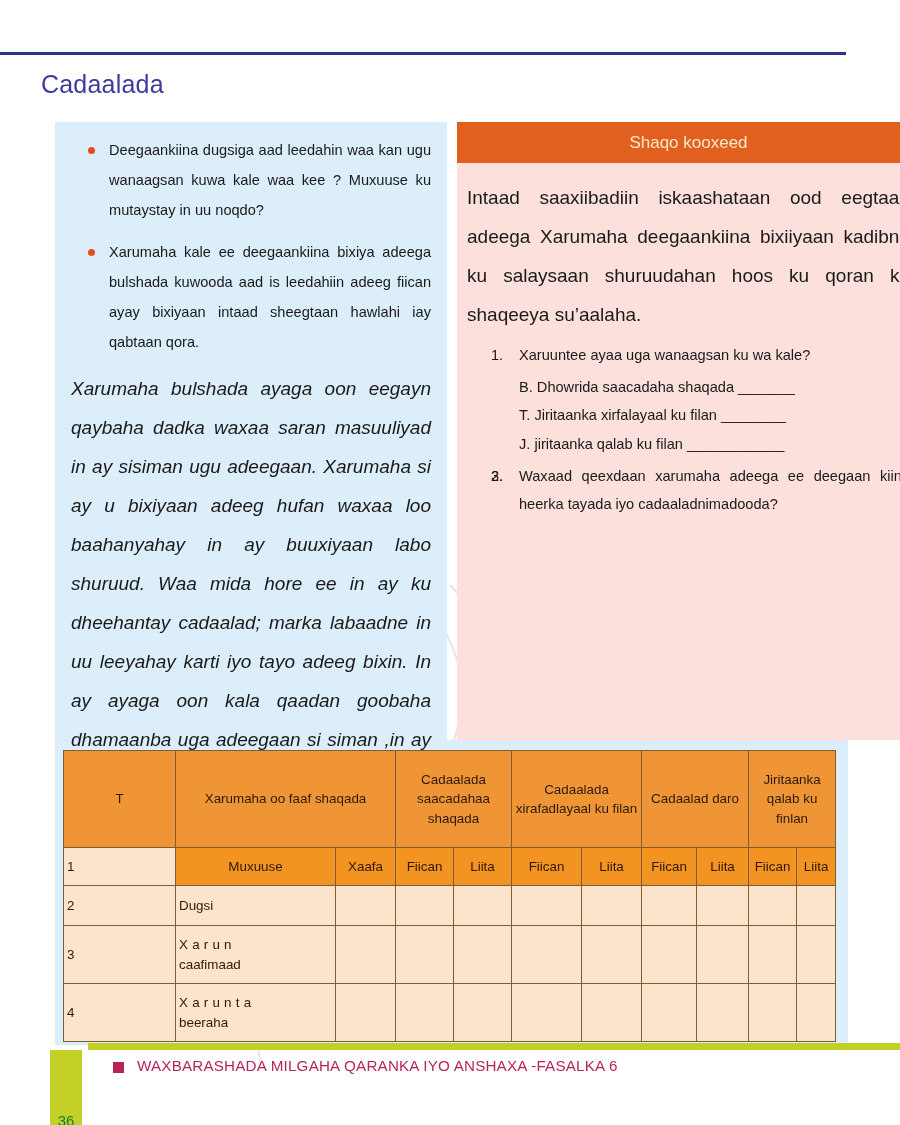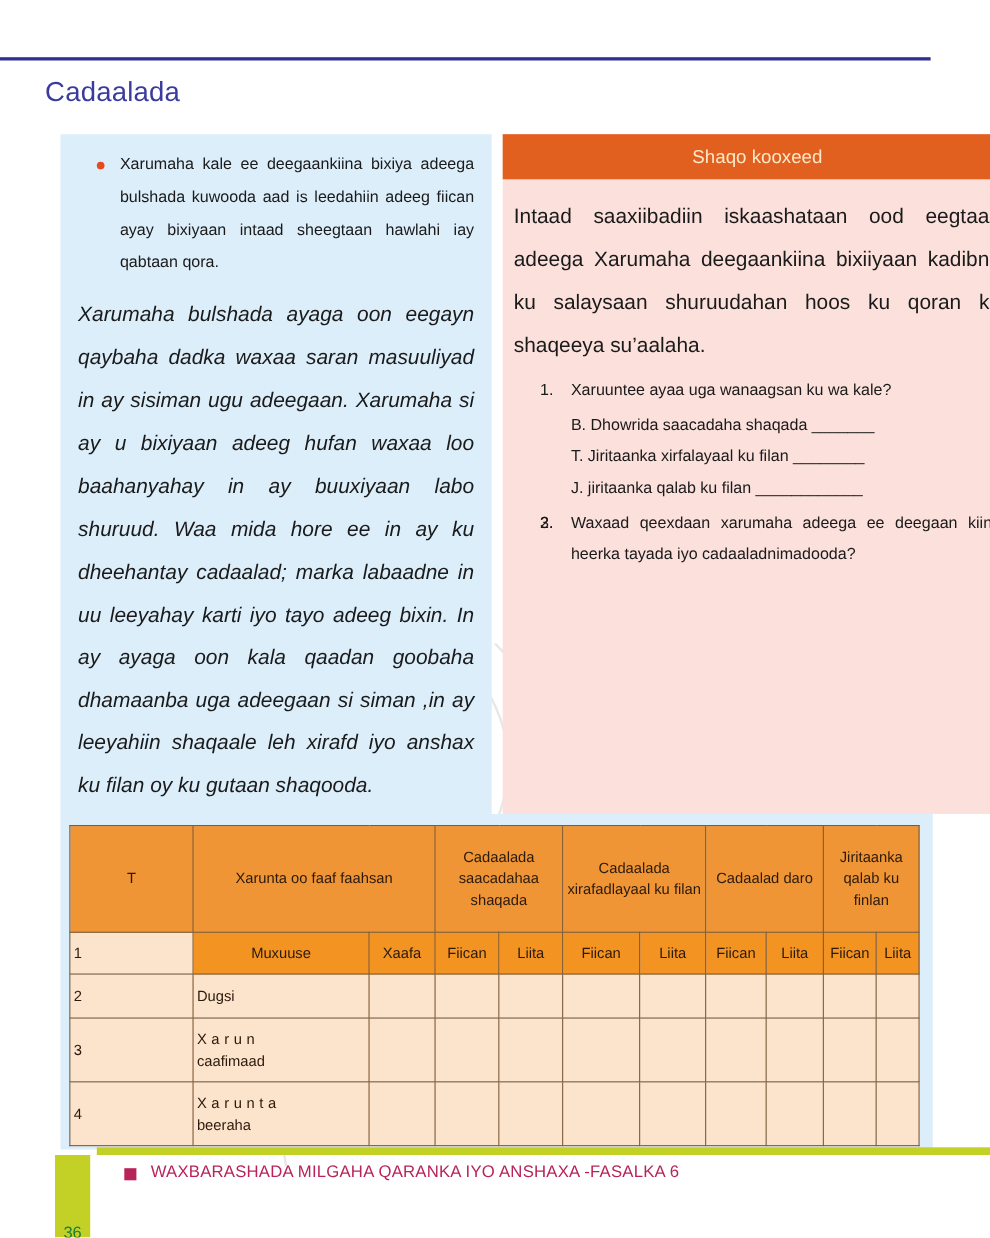--- a/index.html
+++ b/index.html
@@ -285,20 +285,24 @@
     <path d="M330 200 C352 235, 352 275, 328 305"></path>
   </g>
 </svg>
 
 <div class="top-rule"></div>
 
 <div class="page-title">Cadaalada</div>
 
 <div class="left-col">
   <ul class="bullet-list">
+    <li>
+      <span class="dot"></span>
+      <span>Deegaankiina dugsiga aad leedahin waa kan ugu wanaagsan kuwa  kale waa kee ? Muxuuse ku  mutaystay in uu noqdo?</span>
+    </li>
     <li>
       <span class="dot"></span>
       <span>Xarumaha kale ee deegaankiina bixiya adeega bulshada kuwooda aad is leedahiin adeeg fiican ayay bixiyaan intaad sheegtaan hawlahi iay qabtaan qora.</span>
     </li>
   </ul>
   <p class="body-para">Xarumaha bulshada ayaga oon eegayn qaybaha dadka waxaa saran masuuliyad in ay sisiman ugu adeegaan. Xarumaha si ay u bixiyaan adeeg hufan waxaa loo baahanyahay in ay buuxiyaan labo shuruud. Waa mida hore ee in ay ku dheehantay cadaalad; marka labaadne in uu leeyahay karti iyo tayo adeeg bixin. In ay ayaga oon kala qaadan goobaha dhamaanba uga adeegaan si siman ,in ay leeyahiin shaqaale leh xirafd iyo anshax ku filan oy ku gutaan shaqooda.</p>
 </div>
 
 <div class="right-col">
   <div class="right-header">Shaqo kooxeed</div>
@@ -337,21 +341,21 @@
       <col style="width:70px">
       <col style="width:60px">
       <col style="width:55px">
       <col style="width:52px">
       <col style="width:48px">
       <col style="width:39px">
     </colgroup>
     <tbody>
         <tr>
       <td class="hdr-cell">T</td>
-      <td class="hdr-cell" colspan="2">Xarunta oo faaf faahsan</td>
+      <td class="hdr-cell" colspan="2">Xarumaha oo faaf shaqada</td>
       <td class="hdr-cell" colspan="2">Cadaalada saacadahaa shaqada</td>
       <td class="hdr-cell" colspan="2">Cadaalada xirafadlayaal ku filan</td>
       <td class="hdr-cell" colspan="2">Cadaalad daro</td>
       <td class="hdr-cell" colspan="2">Jiritaanka qalab ku finlan</td>
     </tr>
     <tr class="r1">
       <td class="idx-cell">1</td>
       <td class="sub-cell">Muxuuse</td>
       <td class="sub-cell">Xaafa</td>
       <td class="sub-cell">Fiican</td>

